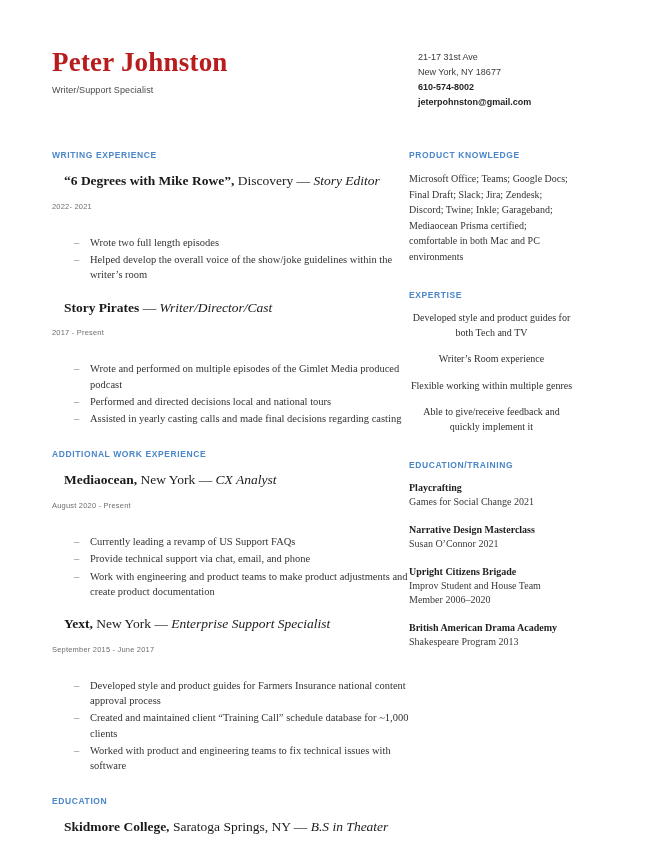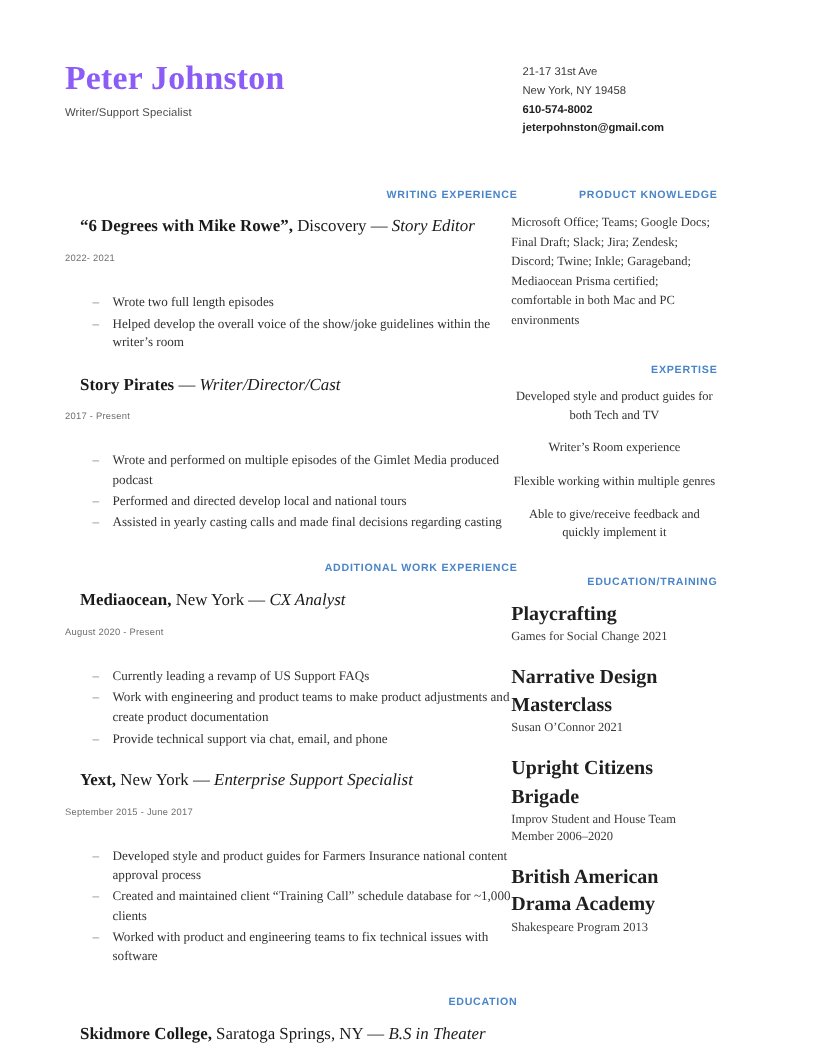--- a/index.html
+++ b/index.html
@@ -35,21 +35,21 @@
     display: flex;
     align-items: flex-start;
     justify-content: space-between;
   }
   .identity { padding-top: 2px; }
   .full-name {
     font-family: "Liberation Serif", "DejaVu Serif", serif;
     font-size: 27px;
     font-weight: bold;
     letter-spacing: 0.2px;
-    color: #8b5cf6;
+    color: #b91c1c;
     margin: 0;
     line-height: 1.15;
   }
   .job-title {
     font-family: "Liberation Sans", "DejaVu Sans", sans-serif;
     font-size: 9px;
     color: #4a4a4a;
     margin-top: 7px;
     letter-spacing: 0.1px;
   }
@@ -80,21 +80,20 @@
 
   
   .sec-head {
     font-family: "Liberation Sans", "DejaVu Sans", sans-serif;
     font-size: 8.5px;
     font-weight: bold;
     letter-spacing: 0.6px;
     color: #4a86c8;
     text-transform: uppercase;
     margin-bottom: 13px;
-    text-align: right;
   }
   .side-col .sec-head { margin-bottom: 11px; }
 
   
   .entry { margin-bottom: 17px; }
   .entry:last-child { margin-bottom: 0; }
 
   .entry-title {
     font-size: 13.5px;
     line-height: 1.25;
@@ -149,21 +148,21 @@
     line-height: 1.45;
     color: #2e2e2e;
     margin-bottom: 12px;
     text-align: center;
   }
   .side-item:last-child { margin-bottom: 0; }
 
   .train-item { margin-bottom: 14px; }
   .train-item:last-child { margin-bottom: 0; }
   .train-name {
-    font-size: 16px;
+    font-size: 10px;
     font-weight: bold;
     color: #1f1f1f;
     line-height: 1.4;
   }
   .train-detail {
     font-size: 10px;
     color: #3a3a3a;
     line-height: 1.4;
   }
 </style>
@@ -172,21 +171,21 @@
 
 <div class="page">
 
   <div class="header">
     <div class="identity">
       <h1 class="full-name">Peter Johnston</h1>
       <div class="job-title">Writer/Support Specialist</div>
     </div>
     <div class="contact">
       <div>21-17 31st Ave</div>
-      <div>New York, NY 19458</div>
+      <div>New York, NY 18677</div>
       <div class="strong">610-574-8002</div>
       <div class="strong">jeterpohnston@gmail.com</div>
     </div>
   </div>
 
   <div class="main-col">
 
     <div class="section-block">
       <div class="sec-head">WRITING EXPERIENCE</div>
 
@@ -201,38 +200,38 @@
         </ul>
       </div>
 
       <div class="entry">
         <p class="entry-title">
           <span class="b">Story Pirates</span><span class="r"> — </span><span class="i">Writer/Director/Cast</span>
         </p>
         <div class="entry-date">2017 - Present</div>
         <ul class="bullets">
           <li>Wrote and performed on multiple episodes of the Gimlet Media produced podcast</li>
-          <li>Performed and directed develop local and national tours</li>
+          <li>Performed and directed decisions local and national tours</li>
           <li>Assisted in yearly casting calls and made final decisions regarding casting</li>
         </ul>
       </div>
     </div>
 
     <div class="section-block">
       <div class="sec-head">ADDITIONAL WORK EXPERIENCE</div>
 
       <div class="entry">
         <p class="entry-title">
           <span class="b">Mediaocean,</span><span class="r"> New York — </span><span class="i">CX Analyst</span>
         </p>
         <div class="entry-date">August 2020 - Present</div>
         <ul class="bullets">
           <li>Currently leading a revamp of US Support FAQs</li>
+          <li>Provide technical support via chat, email, and phone</li>
           <li>Work with engineering and product teams to make product adjustments and create product documentation</li>
-          <li>Provide technical support via chat, email, and phone</li>
         </ul>
       </div>
 
       <div class="entry">
         <p class="entry-title">
           <span class="b">Yext,</span><span class="r"> New York — </span><span class="i">Enterprise Support Specialist</span>
         </p>
         <div class="entry-date">September 2015 - June 2017</div>
         <ul class="bullets">
           <li>Developed style and product guides for Farmers Insurance national content approval process</li>

